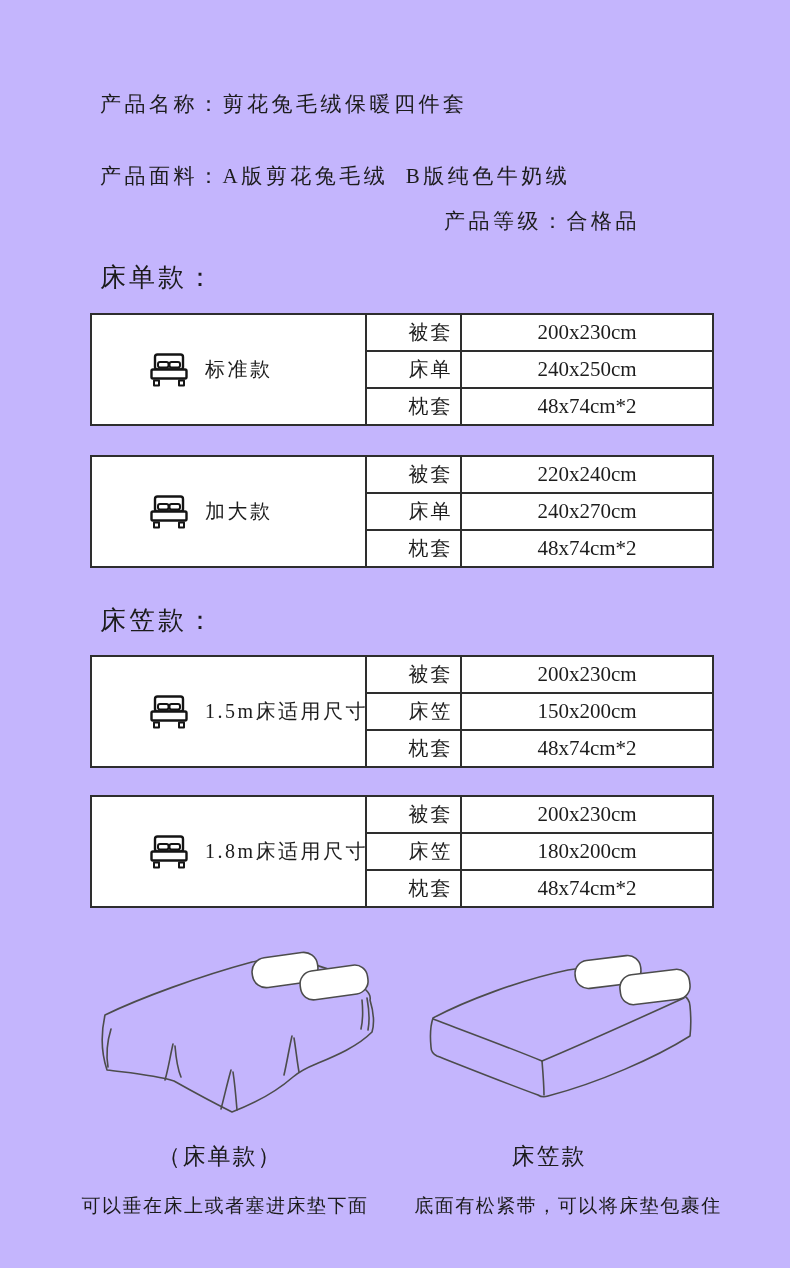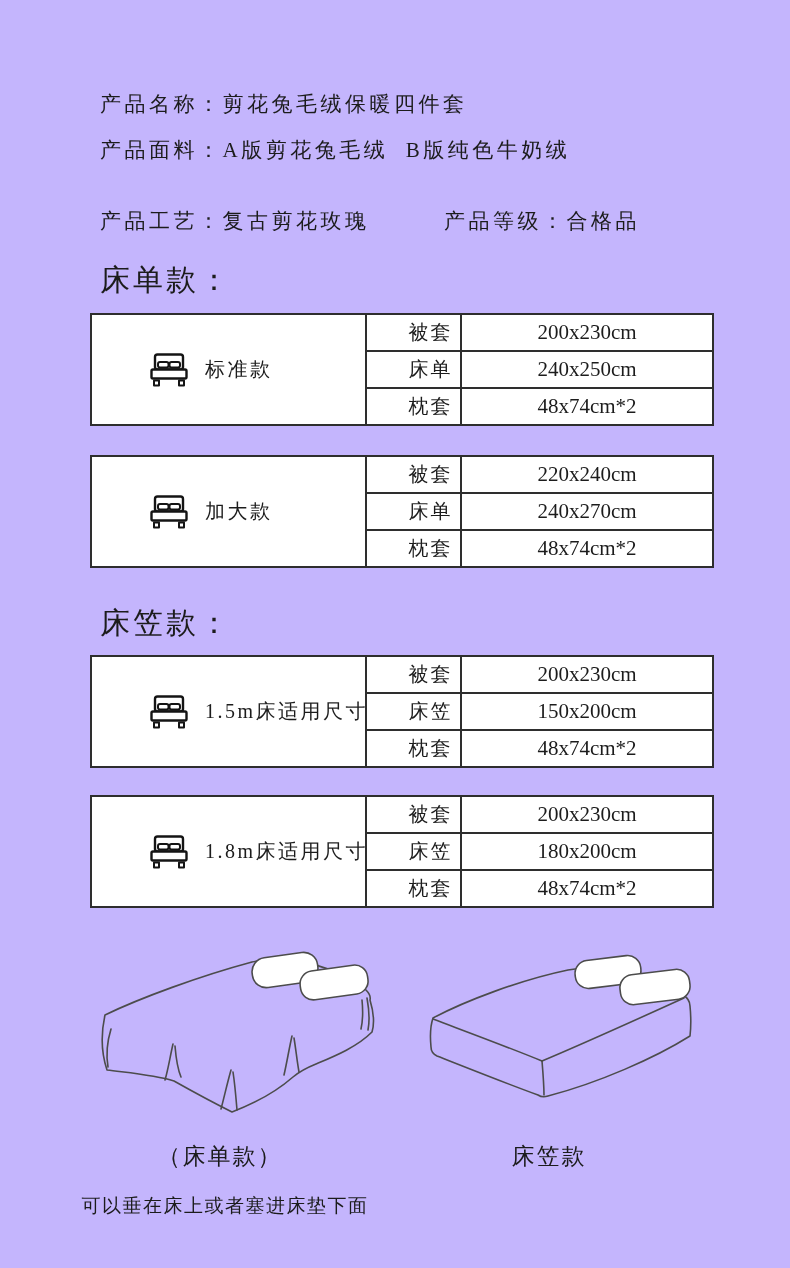--- a/index.html
+++ b/index.html
@@ -2,21 +2,21 @@
 <html><head>
 <meta charset="utf-8">
 <style>
   html,body{margin:0;padding:0;background:#ffffff;}
   .page{
     position:relative;width:790px;height:1268px;background:#c4b5fd;
     font-family:"Liberation Serif","DejaVu Serif",serif;color:#1c1c1c;overflow:hidden;
   }
   .t{position:absolute;white-space:pre;line-height:1.15;}
   .info{font-size:21px;letter-spacing:3.5px;}
-  .section-title{font-size:30px;letter-spacing:3px;}
+  .section-title{font-size:26px;letter-spacing:3px;}
   table.spec{
     position:absolute;left:90px;width:622px;
     border-collapse:collapse;table-layout:fixed;background:#fff;
   }
   .spec td{border:2px solid #2e2e2e;height:35px;padding:0;}
   .spec col.c1{width:275px}
   .spec col.c2{width:95px}
   .spec col.c3{width:252px}
   td.variant{vertical-align:middle;margin-top:20px;}
   .vwrap{display:flex;align-items:center;gap:14px;padding-left:55px;}
@@ -40,22 +40,21 @@
       <rect x="4.5" y="18.5" width="35" height="9" rx="1.5" fill="#ffffff"></rect>
       <rect x="7" y="29.5" width="5" height="5" stroke-width="2"></rect>
       <rect x="32" y="29.5" width="5" height="5" stroke-width="2"></rect>
     </g>
   </symbol>
 </svg>
 
 <div class="page">
 
   <div class="t info" style="left:100px;top:92px">产品名称：剪花兔毛绒保暖四件套</div>
-  <div class="t info" style="left:100px;top:138px">产品面料：A版剪花兔毛绒  B版纯色牛奶绒</div>
-  <div class="t info" style="left:100px;top:209px">产品工艺：复古剪花玫瑰</div>
+  <div class="t info" style="left:100px;top:164px">产品面料：A版剪花兔毛绒  B版纯色牛奶绒</div>
   <div class="t info" style="left:444px;top:209px">产品等级：合格品</div>
 
   <div class="t section-title" style="left:100px;top:263px">床单款：</div>
 
   <table class="spec" style="top:313px">
     <colgroup>
         <col class="c1">
         <col class="c2">
         <col class="c3">
       </colgroup>
@@ -204,14 +203,15 @@
       <path d="M122 121 C123 133 124 145 124 155"></path>
       <rect x="155" y="18" width="66" height="28" rx="13" fill="#ffffff" transform="rotate(-7 188 32)"></rect>
       <rect x="200" y="32" width="70" height="30" rx="13" fill="#ffffff" transform="rotate(-7 235 47)"></rect>
     </g>
   </svg>
 
   <div class="caption" style="left:100px;top:1141px;width:240px">（床单款）</div>
   <div class="caption" style="left:434px;top:1141px;width:230px">床笠款</div>
 
   <div class="note" style="left:70px;top:1193px;width:310px">可以垂在床上或者塞进床垫下面</div>
+  <div class="note" style="left:413px;top:1193px;width:310px">底面有松紧带，可以将床垫包裹住</div>
 
 </div>
 
 </body></html>

